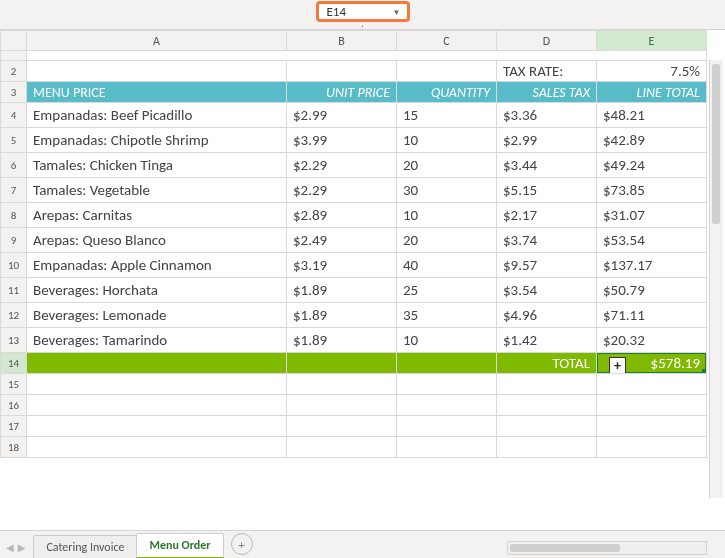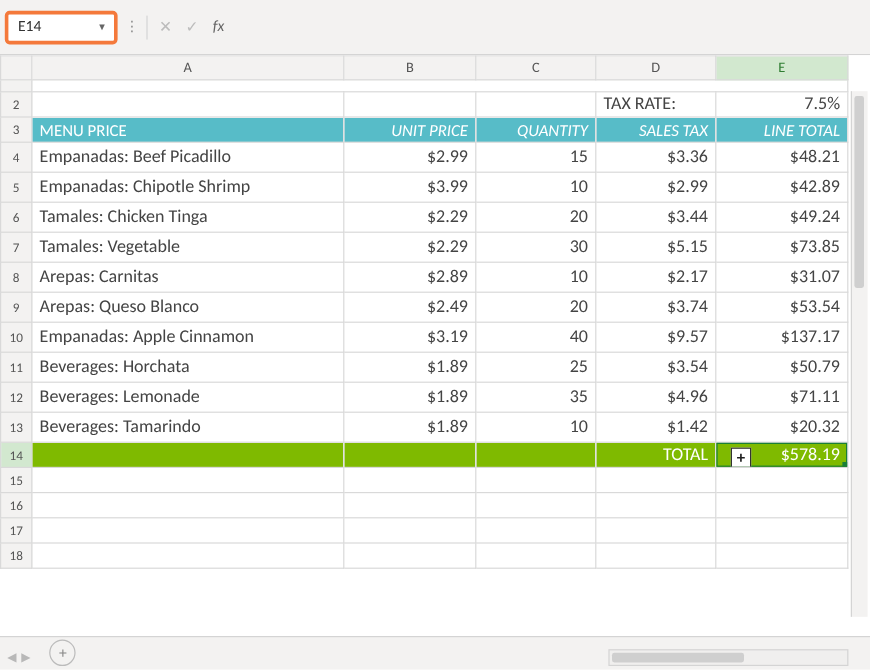--- a/index.html
+++ b/index.html
@@ -10,24 +10,25 @@
     color: #333;
     width: 725px;
     height: 558px;
     overflow: hidden;
     position: relative;
   }
   
   .formula-row {
     display: flex;
     align-items: center;
-    height: 46px;
+    height: 30px;
     border-bottom: 1px solid #d4d4d4;
     background: #f3f2f1;
     position: relative;
+    flex-direction: column;
   }
   .name-box-wrap {
     display: flex;
     align-items: center;
     border: 3px solid #f4793b;
     border-radius: 4px;
     background: #fff;
     height: 28px;
     margin: 1px 4px;
     padding: 0 6px 0 8px;
@@ -108,21 +109,21 @@
   }
   .taxlabel { color:#e47e3a; font-weight:600;}
   .taxrate { color:#e47e3a; text-align:right; font-weight:700;}
   .hdr-row td.cell {
     background:#57bcc8; color:#fff; font-size:14px;
   }
   .hdr-row td.cell.left { text-align:left;}
   .hdr-row td.cell.right{ text-align:right;font-style:italic;}
   .data td.cell { height:25px;}
   .data td.cell.left{ text-align:left;}
-  .data td.cell.right{ text-align:right;}
+  .data td.cell.right{ text-align:left;}
   .total-row td.cell {
     background:#7fba00; color:#fff; height:15px;
   }
   .total-row td.cell.right { text-align:right;}
   .sel-cell {
     position:relative;
   }
   .sel-outline {
     position:absolute;
     inset:-1px;
@@ -363,17 +364,21 @@
   <div class="scroll-v">
       <div class="thumb"></div>
     </div>
 </div>
 
 <div class="sheet-bar">
   <div class="tab-nav">
     <span>◀</span>
     <span>▶</span>
   </div>
+  <div class="sheet-tabs">
+    <div class="sheet-tab"><span>Catering Invoice</span></div>
+    <div class="sheet-tab active"><span>Menu Order</span></div>
+  </div>
   <div class="sheet-add">+</div>
   <div class="scroll-h">
       <div class="thumb"></div>
     </div>
 </div>
 
 </body></html>

